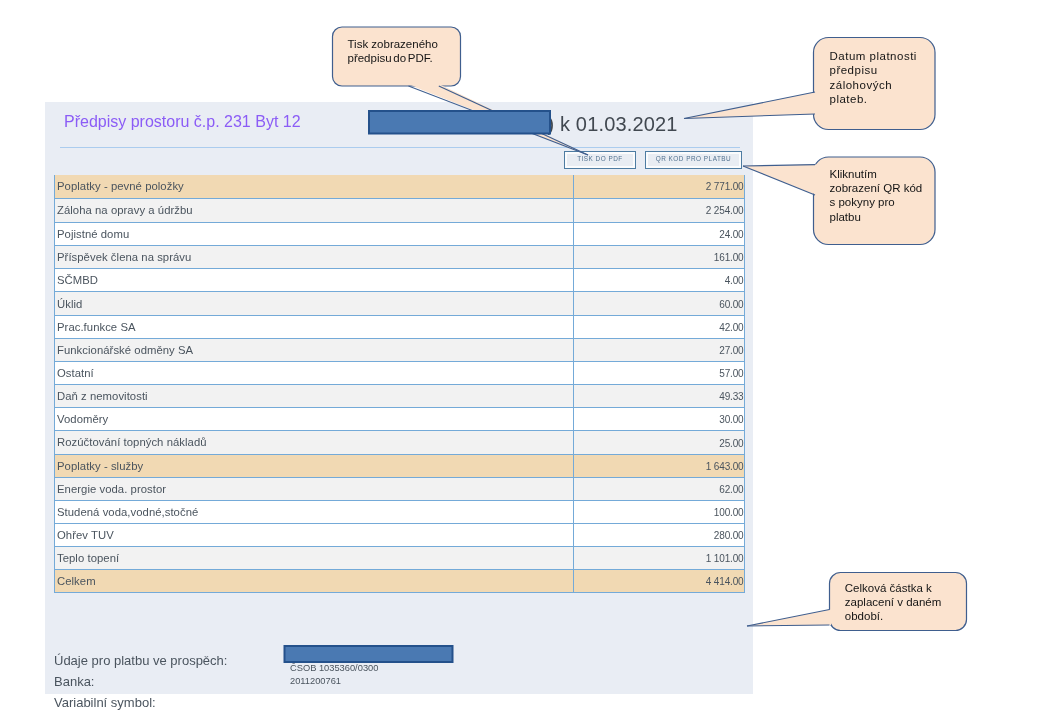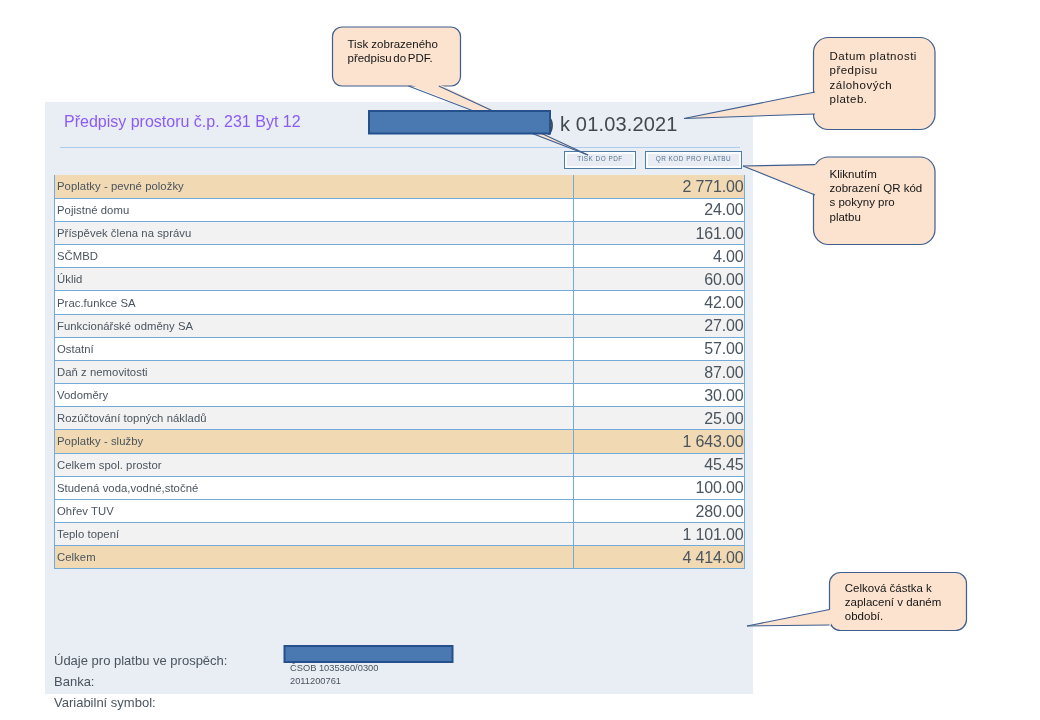--- a/index.html
+++ b/index.html
@@ -7,21 +7,21 @@
 #panel{position:absolute;left:45px;top:102px;width:708px;height:592px;background:#e9edf4;}
 #title1{position:absolute;left:64px;top:112.7px;font-size:16px;color:#8b5cf6;white-space:nowrap;}
 #title2{position:absolute;left:547.5px;top:112.7px;font-size:20px;letter-spacing:0.15px;color:#414850;white-space:nowrap;}
 #hr{position:absolute;left:60px;top:146.6px;width:679.5px;height:1.3px;background:#abccee;}
 .btn{position:absolute;box-sizing:border-box;border:1.5px solid #4e7ca2;box-shadow:inset 0 0 0 2px rgba(255,255,255,0.8);background:#e9edf3;color:#51718f;font-size:6.4px;text-align:center;line-height:14.8px;letter-spacing:0.5px;}
 #btn1{left:564.2px;top:151.3px;width:71.5px;height:17.4px;}
 #btn2{left:644.8px;top:151.3px;width:97.4px;height:17.4px;}
 #tbl{position:absolute;left:54px;top:174.5px;width:691px;border-collapse:separate;border-spacing:0;table-layout:fixed;font-size:11.3px;color:#4a545e;}
 #tbl th{background:#3e95d2;color:#fff;font-weight:normal;text-align:left;height:23px;padding:0 0 0 3px;font-size:10.2px;border:0;}
 #tbl td{border-bottom:1px solid #74aad8;height:22.17px;padding:0 16px 0 2px;background:#fff;overflow:hidden;white-space:nowrap;letter-spacing:0.05px;}
-#tbl td.v{text-align:right;padding:1.2px 0.5px 0 0;height:20.97px;font-size:16px;letter-spacing:-0.15px;}
+#tbl td.v{text-align:right;padding:1.2px 0.5px 0 0;height:20.97px;font-size:10px;letter-spacing:-0.15px;}
 #tbl td.c1{border-left:1px solid #74aad8;border-right:1px solid #74aad8;}
 #tbl td.v{border-right:1px solid #74aad8;}
 #tbl tr.t td{background:#f1d9b3;}
 #tbl tr.r1 td{height:23.3px;}
 #tbl tr.r1 td.v{height:22.1px;}
 #tbl tr.r2 td{height:23.17px;}
 #tbl tr.r2 td.v{height:21.97px;}
 #tbl tr.g td{background:#f2f2f2;}
 #info{position:absolute;left:54px;top:649.5px;font-size:13px;line-height:21px;color:#4a545e;}
 #info2{position:absolute;left:290px;top:649.5px;font-size:9.3px;line-height:12.5px;color:#4a545e;}
@@ -41,20 +41,24 @@
 <table id="tbl">
 <colgroup>
         <col style="width:520px">
         <col style="width:171px">
       </colgroup>
 <tbody>
 <tr class="t r1">
           <td class="c1">Poplatky - pevné položky</td>
           <td class="v">2 771.00</td>
         </tr>
+<tr class="g r2">
+          <td class="c1">Záloha na opravy a údržbu</td>
+          <td class="v">2 254.00</td>
+        </tr>
 <tr>
           <td class="c1">Pojistné domu</td>
           <td class="v">24.00</td>
         </tr>
 <tr class="g">
           <td class="c1">Příspěvek člena na správu</td>
           <td class="v">161.00</td>
         </tr>
 <tr>
           <td class="c1">SČMBD</td>
@@ -71,37 +75,37 @@
 <tr class="g">
           <td class="c1">Funkcionářské odměny SA</td>
           <td class="v">27.00</td>
         </tr>
 <tr>
           <td class="c1">Ostatní</td>
           <td class="v">57.00</td>
         </tr>
 <tr class="g">
           <td class="c1">Daň z nemovitosti</td>
-          <td class="v">87.00</td>
+          <td class="v">49.33</td>
         </tr>
 <tr>
           <td class="c1">Vodoměry</td>
           <td class="v">30.00</td>
         </tr>
 <tr class="g">
           <td class="c1">Rozúčtování topných nákladů</td>
           <td class="v">25.00</td>
         </tr>
 <tr class="t">
           <td class="c1">Poplatky - služby</td>
           <td class="v">1 643.00</td>
         </tr>
 <tr class="g">
-          <td class="c1">Celkem spol. prostor</td>
-          <td class="v">45.45</td>
+          <td class="c1">Energie voda. prostor</td>
+          <td class="v">62.00</td>
         </tr>
 <tr>
           <td class="c1">Studená voda,vodné,stočné</td>
           <td class="v">100.00</td>
         </tr>
 <tr>
           <td class="c1">Ohřev TUV</td>
           <td class="v">280.00</td>
         </tr>
 <tr class="g">

